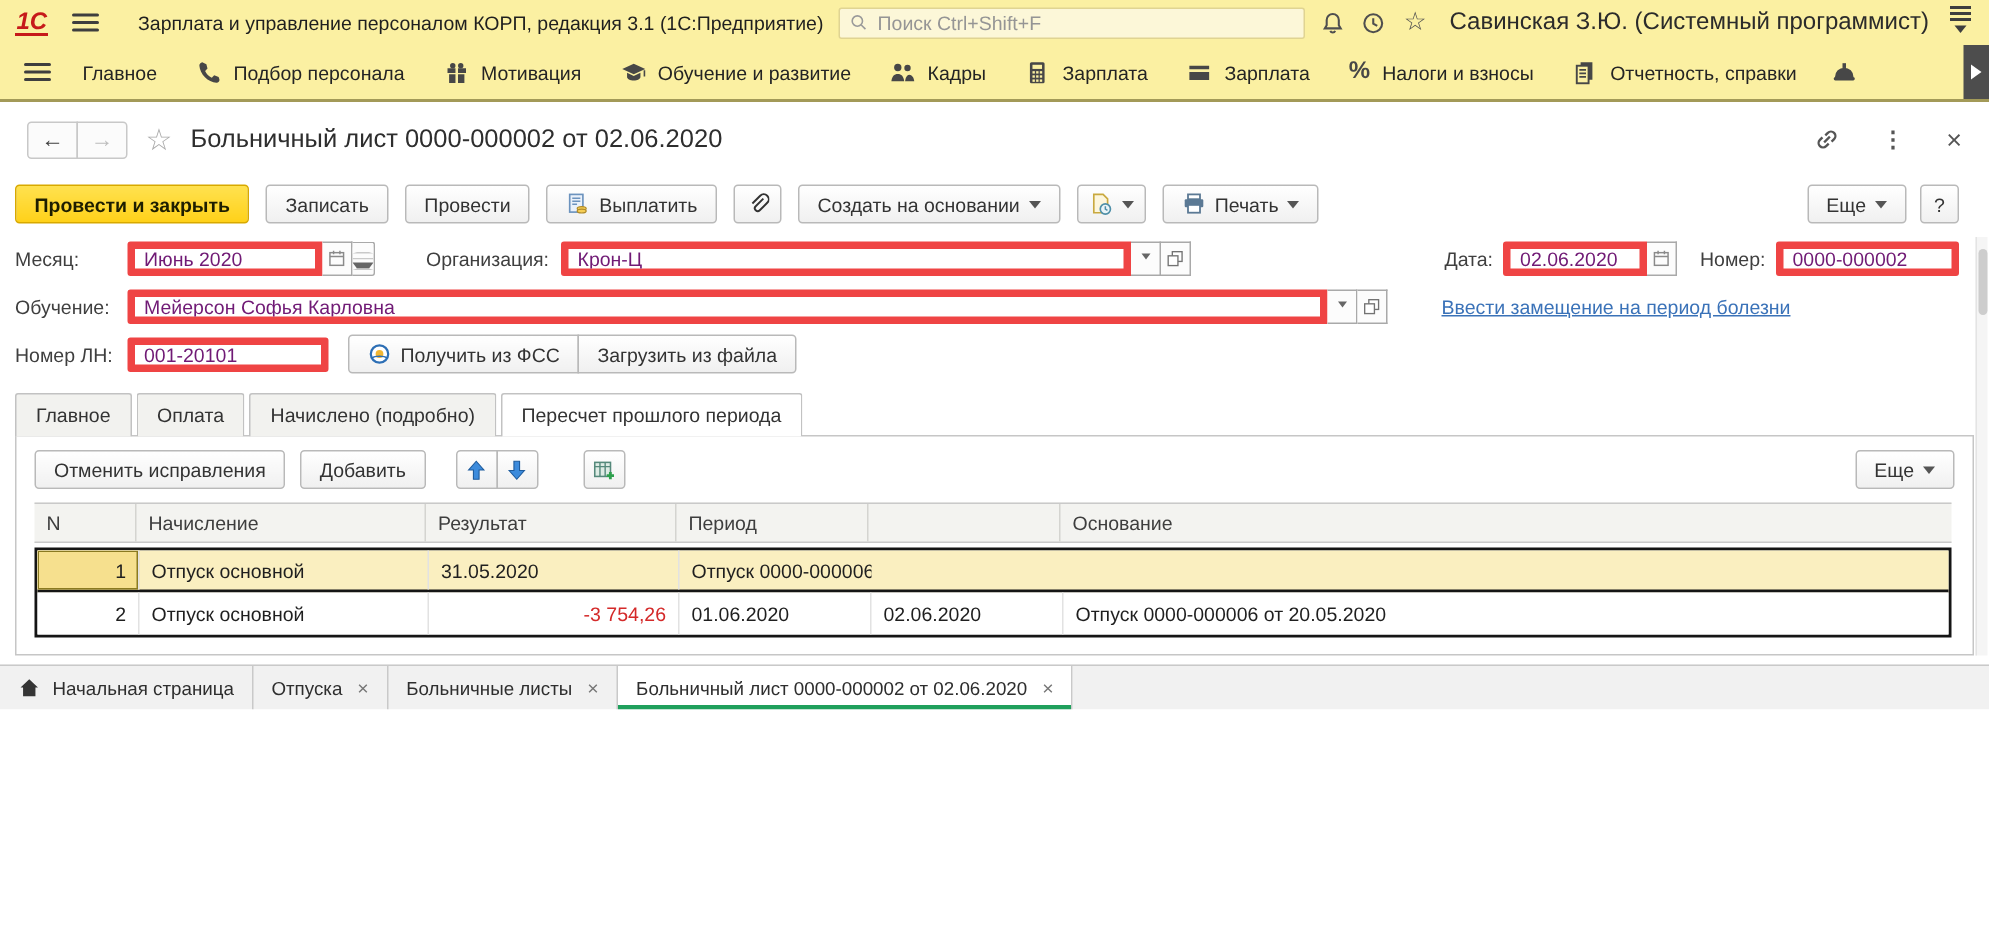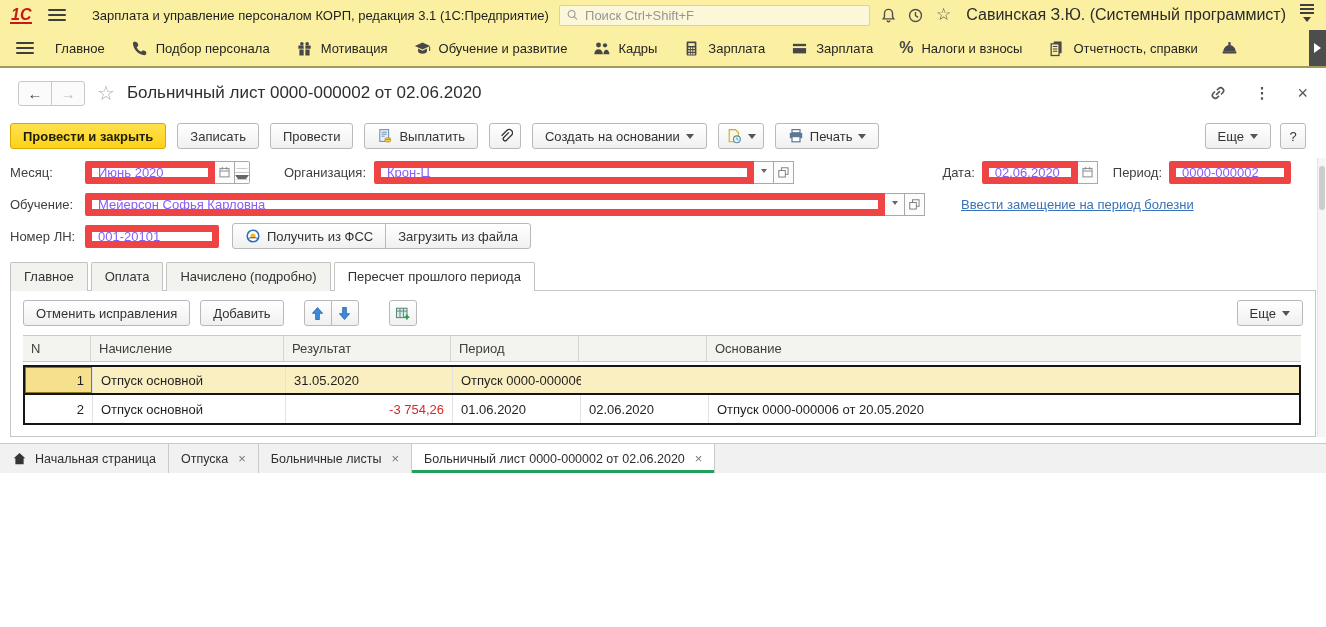--- a/index.html
+++ b/index.html
@@ -48,25 +48,25 @@
   .toolbar{height:36px;display:flex;align-items:center;gap:11px;padding:0 10px;background:#fff;flex:0 0 auto}
   .btn{height:26px;padding:0 12px;background:linear-gradient(#FFFFFF,#F0F0F0);border:1px solid #B9B9B9;border-radius:3px;font-size:13px;color:#333;display:inline-flex;align-items:center;gap:6px;cursor:pointer;white-space:nowrap;font-family:inherit}
   .btn.primary{background:linear-gradient(#FFE14F,#FFD119);border-color:#D8A900;font-weight:bold;color:#1E1E00}
   .btn svg{width:16px;height:16px}
   .car{width:0;height:0;border:4px solid transparent;border-top:5px solid #555;margin-top:5px}
   .iconbtn{padding:0 7px}
   .tb-right{margin-left:auto;display:flex;gap:9px;padding-right:10px}
   .qbtn{width:26px;justify-content:center;padding:0}
 
   
-  .fields{background:#fff;padding:2px 35px 6px 10px;flex:0 0 auto}
+  .fields{background:#fff;padding:2px 20px 6px 10px;flex:0 0 auto}
   .frow{display:flex;align-items:center;height:32px}
   .lbl{color:#3F3F3F;white-space:nowrap}
   .w75{width:75px}
-  .inp{height:23px;border:7px solid #ef4444;border-radius:2px 0 0 2px;padding:0 6px;font-size:13px;color:#8b5cf6;font-family:inherit;background:#fff;outline:none}
+  .inp{height:23px;border:5px solid #ef4444;border-radius:2px 0 0 2px;padding:0 6px;font-size:13px;color:#701a75;font-family:inherit;background:#fff;outline:none}
   .inp.solo{border-radius:2px}
   .abtn{height:23px;min-width:20px;border:1px solid #A9A9A9;border-left:none;background:#FCFCFC;display:inline-flex;align-items:center;justify-content:center;cursor:pointer}
   .abtn:last-child{border-radius:0 2px 2px 0}
   .abtn svg{width:13px;height:13px}
   .spinner{display:inline-flex;flex-direction:column;height:23px;border:1px solid #A9A9A9;border-left:none;width:15px;border-radius:0 2px 2px 0;overflow:hidden}
   .spinner span{flex:1;display:flex;align-items:center;justify-content:center;background:#FCFCFC;cursor:pointer}
   .spinner span:first-child{border-bottom:1px solid #C9C9C9}
   .tri-up{width:0;height:0;border:3px solid transparent;border-bottom:4px solid #666}
   .tri-dn{width:0;height:0;border:3px solid transparent;border-top:4px solid #666}
   .rgt{margin-left:auto;display:flex;align-items:center}
@@ -426,21 +426,21 @@
           </svg>
         </span>
       <span class="rgt">
         <span class="lbl" style="margin-right:7px">Дата:</span>
         <input class="inp" style="width: 96px;" value="02.06.2020">
         <span class="abtn">
             <svg>
               <use href="#i-cal"></use>
             </svg>
           </span>
-        <span class="lbl" style="margin-left:15px;margin-right:7px">Период:</span>
+        <span class="lbl" style="margin-left:15px;margin-right:7px">Номер:</span>
         <input class="inp solo" style="width: 122px;" value="0000-000002">
       </span>
     </div>
     <div class="frow">
       <span class="lbl w75">Обучение:</span>
       <input class="inp" style="width: 800px;" value="Мейерсон Софья Карловна">
       <span class="abtn">
           <span class="tri-dn"></span>
         </span>
       <span class="abtn">

